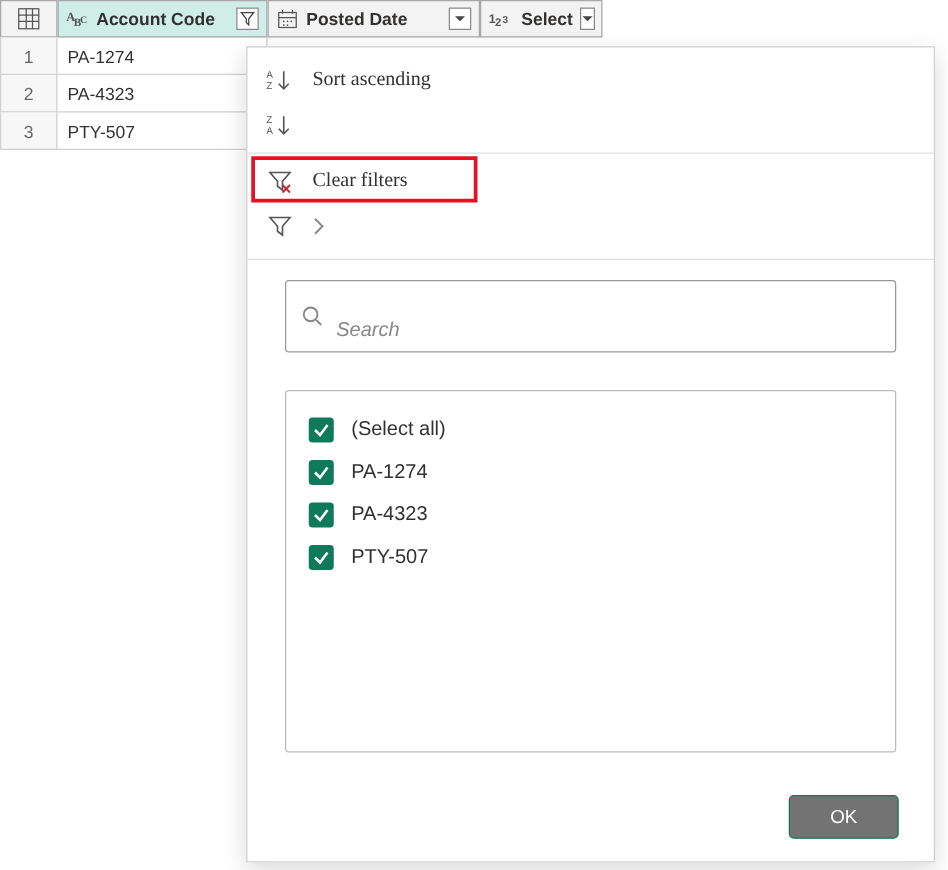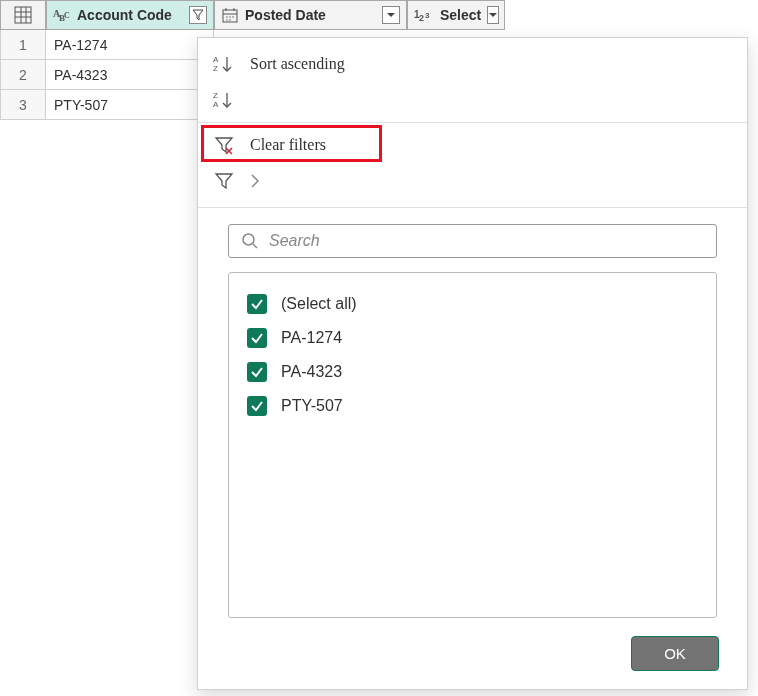--- a/index.html
+++ b/index.html
@@ -55,21 +55,21 @@
     }
     .data-cell {
       border: 1px solid #d0d0d0;
       border-top: none;
       border-left: none;
       display: flex;
       align-items: center;
       padding: 0 8px;
     }
     .col-account { width: 168px; }
-    .col-posted  { width: 193px; }
+    .col-posted  { width: 170px; }
     .col-sales   { width: 98px; }
     .dropdown-btn {
       width: 18px;
       height: 18px;
       border: 1px solid #888;
       background: #fff;
       display: flex;
       align-items: center;
       justify-content: center;
       margin-left: auto;
@@ -147,24 +147,25 @@
     }
     .search-input {
       border: none;
       outline: none;
       flex: 1;
       font-size: 16px;
       font-style: italic;
       color: #888;
       background: transparent;
       font-family: inherit;
+      margin-top: 24px;
     }
     .search-input::placeholder { color:#888; font-style: italic;}
     .checklist-wrap {
-      margin: 0 30px;
+      margin: 16px 30px;
       border: 1px solid #bbb;
       border-radius: 3px;
       flex: 1;
       padding: 14px 18px;
       overflow-y: auto;
     }
     .check-item {
       display: flex;
       align-items: center;
       gap: 14px;

